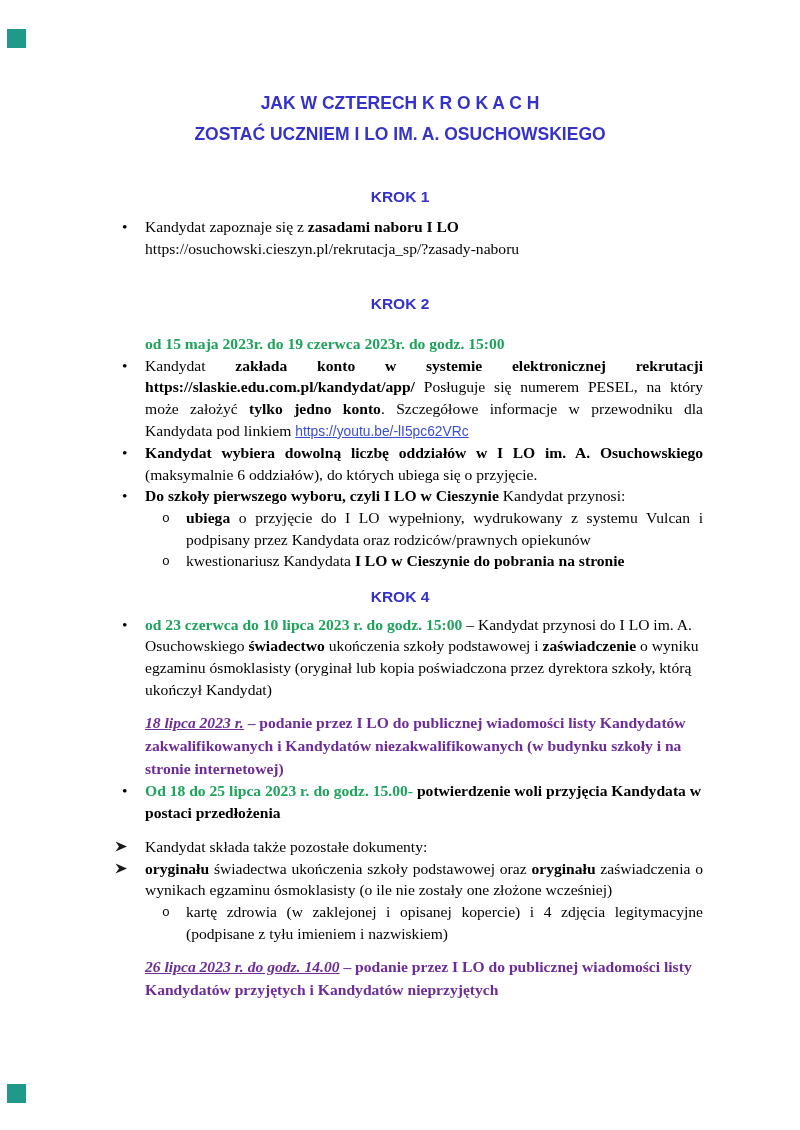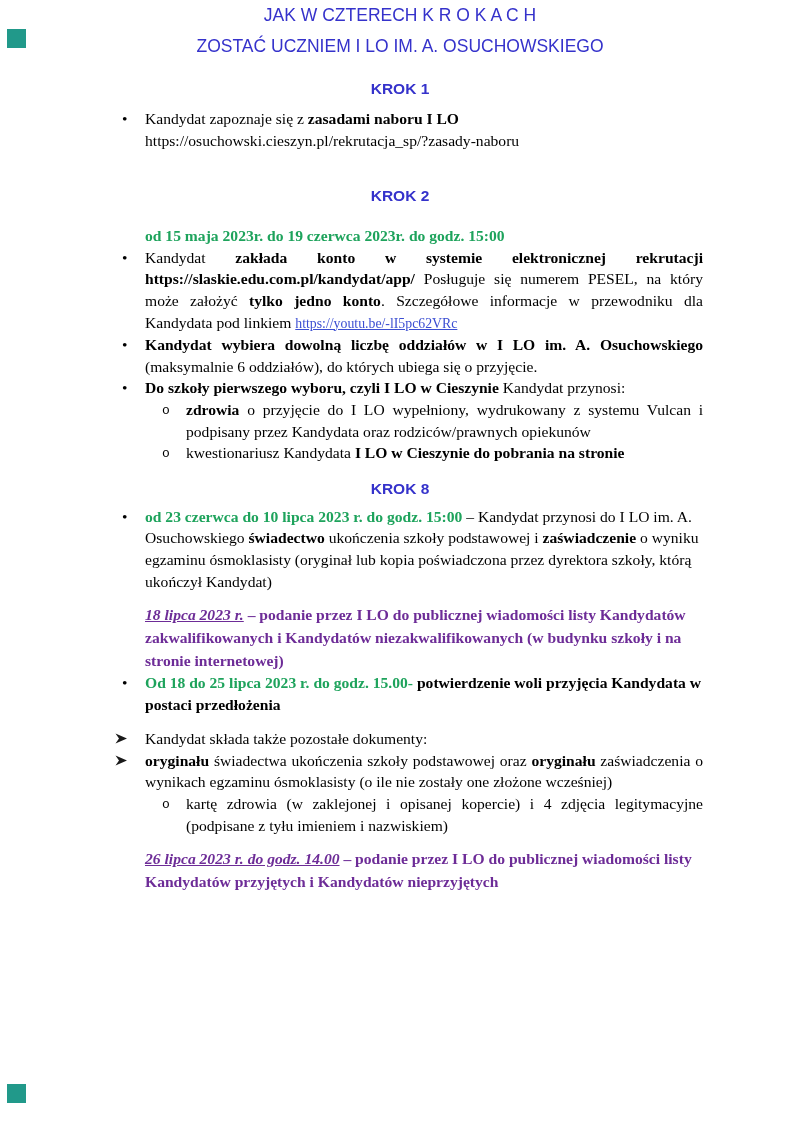--- a/index.html
+++ b/index.html
@@ -6,23 +6,23 @@
   .page {
     position:relative; width:800px; height:1130px; background:#fff;
     overflow:hidden; font-family:"Liberation Serif","DejaVu Serif",serif;
     color:#000;
   }
   .corner-mark { position:absolute; left:7px; width:19px; height:19px; }
   .corner-mark.top { top:29px; }
   .corner-mark.bottom { top:1084px; }
 
   .title-block {
-    margin-bottom:16px; text-align:center;
+    padding-top:88px; margin-bottom:36px; text-align:center;
     font-family:"Liberation Sans","DejaVu Sans",sans-serif;
-    font-weight:normal; font-size:17.5px; line-height:31px;
+    font-weight:bold; font-size:17.5px; line-height:31px;
     color:var(--heading-blue,#3532cb);
   }
 
   .section-heading {
     text-align:center; font-family:"Liberation Sans","DejaVu Sans",sans-serif;
     font-weight:bold; font-size:15.5px; line-height:22px;
     color:var(--heading-blue,#3532cb); margin:0 0 8px 0;
   }
   .sec-0 .section-heading { margin-top:0; }
   .sec-1 .section-heading { margin-top:34px; margin-bottom:18px; }
@@ -49,21 +49,21 @@
     font-size:13px; top:1px;
   }
   .kind-arrow > .marker { left:-30px; top:5px; }
   .kind-arrow > .marker svg { display:block; }
 
   .run.b { font-weight:bold; }
   .run.u { text-decoration:underline;font-style:italic; }
   .run.c-green { color:var(--date-green,#1ea35c); }
   .run.c-purple { color:var(--deadline-purple,#6d2c97); }
   .run.link {
-    font-family:Liberation Serif, serif;
+    font-family:Liberation Sans, sans-serif;
     font-size:13.8px; color:var(--link-blue,#3b4ed2);
     text-decoration:underline; cursor:pointer;margin-top:12px;
   }
 </style>
 </head>
 <body>
 
 <div class="page">
   <div class="corner-mark top" style="background: rgb(33, 153, 138);"></div>
   <div class="corner-mark bottom" style="background: rgb(33, 153, 138);"></div>
@@ -77,25 +77,25 @@
       <section class="sec-0">
         <div class="section-heading">KROK 1</div>
         <div class="para kind-bullet"><span class="marker">•</span><span class="run">Kandydat zapoznaje się z </span><span class="run b">zasadami naboru I LO</span><br><span class="run">https://osuchowski.cieszyn.pl/rekrutacja_sp/?zasady-naboru</span></div>
       </section>
       <section class="sec-1">
         <div class="section-heading">KROK 2</div>
         <div class="para kind-plain"><span class="run b c-green">od 15 maja 2023r. do 19 czerwca 2023r. do godz. 15:00</span></div>
         <div class="para kind-bullet justify"><span class="marker">•</span><span class="run">Kandydat </span><span class="run b">zakłada konto w systemie elektronicznej rekrutacji https://slaskie.edu.com.pl/kandydat/app/</span><span class="run"> Posługuje się numerem PESEL, na który może założyć </span><span class="run b">tylko jedno konto</span><span class="run">. Szczegółowe informacje w przewodniku dla Kandydata pod linkiem </span><a class="run link">https://youtu.be/-lI5pc62VRc</a></div>
         <div class="para kind-bullet justify"><span class="marker">•</span><span class="run b">Kandydat wybiera dowolną liczbę oddziałów w I LO im. A. Osuchowskiego</span><span class="run"> (maksymalnie 6 oddziałów), do których ubiega się o przyjęcie.</span></div>
         <div class="para kind-bullet"><span class="marker">•</span><span class="run b">Do szkoły pierwszego wyboru, czyli I LO w Cieszynie</span><span class="run"> Kandydat przynosi:</span></div>
-        <div class="para kind-sub justify"><span class="marker">o</span><span class="run b">zdrowia</span><span class="run"> o przyjęcie do I LO wypełniony, wydrukowany z systemu Vulcan i podpisany przez Kandydata oraz rodziców/prawnych opiekunów</span></div>
+        <div class="para kind-sub justify"><span class="marker">o</span><span class="run b">ubiega</span><span class="run"> o przyjęcie do I LO wypełniony, wydrukowany z systemu Vulcan i podpisany przez Kandydata oraz rodziców/prawnych opiekunów</span></div>
         <div class="para kind-sub"><span class="marker">o</span><span class="run">kwestionariusz Kandydata </span><span class="run b">I LO w Cieszynie do pobrania na stronie</span></div>
       </section>
       <section class="sec-2">
-        <div class="section-heading">KROK 8</div>
+        <div class="section-heading">KROK 4</div>
         <div class="para kind-bullet"><span class="marker">•</span><span class="run b c-green">od 23 czerwca do 10 lipca 2023 r. do godz. 15:00</span><span class="run"> – Kandydat przynosi do I LO im. A. Osuchowskiego </span><span class="run b">świadectwo</span><span class="run"> ukończenia szkoły podstawowej i </span><span class="run b">zaświadczenie</span><span class="run"> o wyniku egzaminu ósmoklasisty (oryginał lub kopia poświadczona przez dyrektora szkoły, którą ukończył Kandydat)</span></div>
         <div class="para kind-note"><span class="run b u c-purple">18 lipca 2023 r.</span><span class="run b c-purple"> – podanie przez I LO do publicznej wiadomości listy Kandydatów zakwalifikowanych i Kandydatów niezakwalifikowanych (w budynku szkoły i na stronie internetowej)</span></div>
       </section>
       <section class="sec-3">
         <div class="para kind-bullet"><span class="marker">•</span><span class="run b c-green">Od 18 do 25 lipca 2023 r. do godz. 15.00-</span><span class="run b"> potwierdzenie woli przyjęcia Kandydata w postaci przedłożenia</span></div>
         <div class="para kind-arrow"><span class="marker">
             <svg width="13" height="11" viewBox="0 0 13 11">
               <path d="M0.5 0.5 L12 5.5 L0.5 10.5 L4 5.5 Z" fill="#1a1a1a"></path>
             </svg>
           </span><span class="run">Kandydat składa także pozostałe dokumenty:</span></div>

